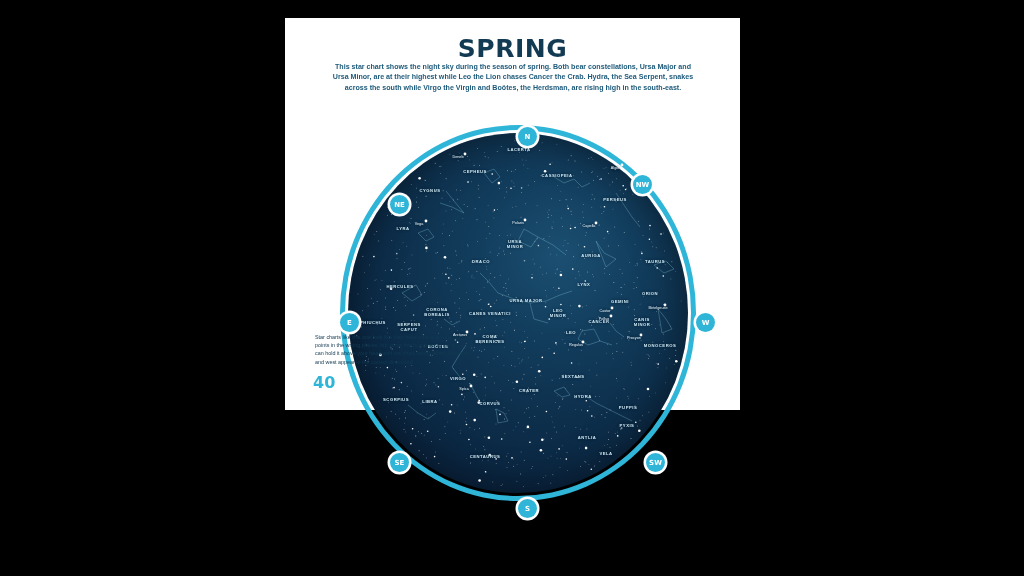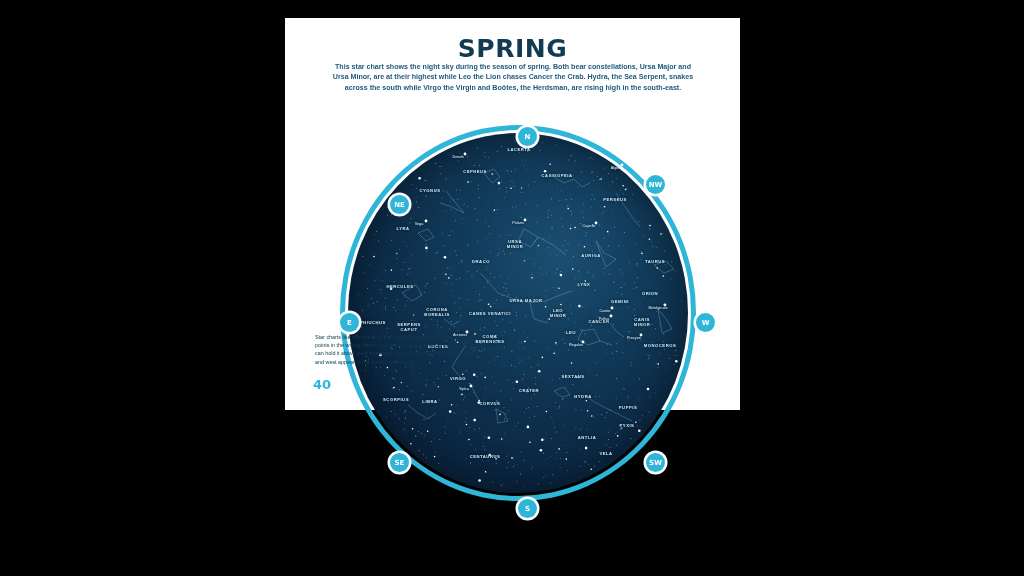--- a/index.html
+++ b/index.html
@@ -50,21 +50,21 @@
     font-size: 7.1px;
     line-height: 1.45;
     color: #1d5a7a;
     font-weight: bold;
   }
   
   #page-number {
     position: absolute;
     left: 28px;
     bottom: 18px;
-    font-size: 13px;
+    font-size: 16px;
     font-weight: bold;
     color: #2fb5d8;
     font-family: "DejaVu Sans", sans-serif;
   }
   #footnote {
     position: absolute;
     left: 30px;
     bottom: 44px;
     width: 160px;
     font-size: 5.4px;
@@ -1163,21 +1163,21 @@
             <div class="slabel" style="left: 266px; top: 196px;">Pollux</div>
             <div class="slabel" style="left: 320px; top: 185px;">Betelgeuse</div>
             <div class="slabel" style="left: 122px; top: 212px;">Arcturus</div>
             <div class="slabel" style="left: 296px; top: 215px;">Procyon</div>
             <div class="slabel" style="left: 238px; top: 222px;">Regulus</div>
             <div class="slabel" style="left: 126px; top: 266px;">Spica</div>
           </div>
         <div id="compass">
             <div class="compass" style="left: 180px; top: 4px;">N</div>
             <div class="compass" style="left: 52px; top: 52px; margin-top: 20px;">NE</div>
-            <div class="compass" style="left: 308px; top: 52px; text-align: center;">NW</div>
+            <div class="compass" style="left: 295px; top: 52px; text-align: center;">NW</div>
             <div class="compass" style="left: 2px; top: 190px;">E</div>
             <div class="compass" style="left: 358px; top: 190px;">W</div>
             <div class="compass" style="left: 52px; top: 330px;">SE</div>
             <div class="compass" style="left: 308px; top: 330px;">SW</div>
             <div class="compass" style="left: 180px; top: 376px;">S</div>
           </div>
       </div>
     </div>
 
     <div id="footnote">Star charts like this one look like they have east and west compass points in the wrong places, but since this is a chart of the sky you can hold it above your head with the chart facing down. Now east and west appear in the correct directions!</div>

